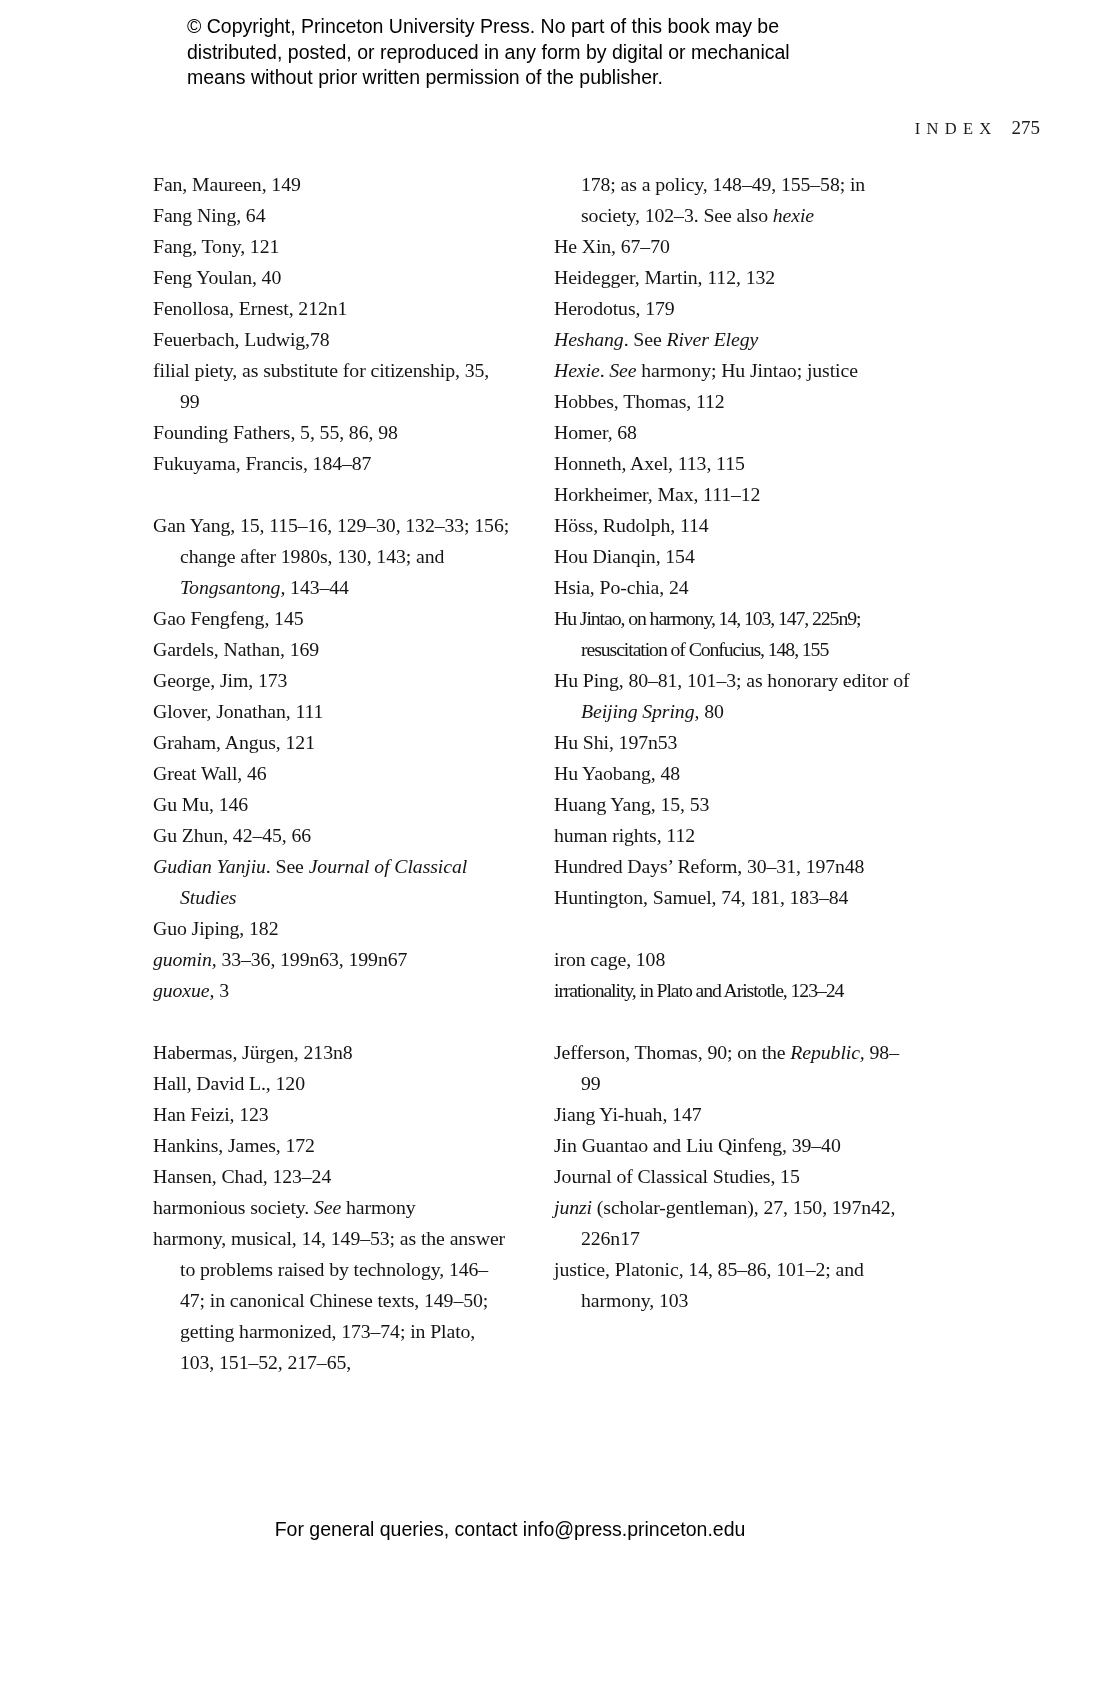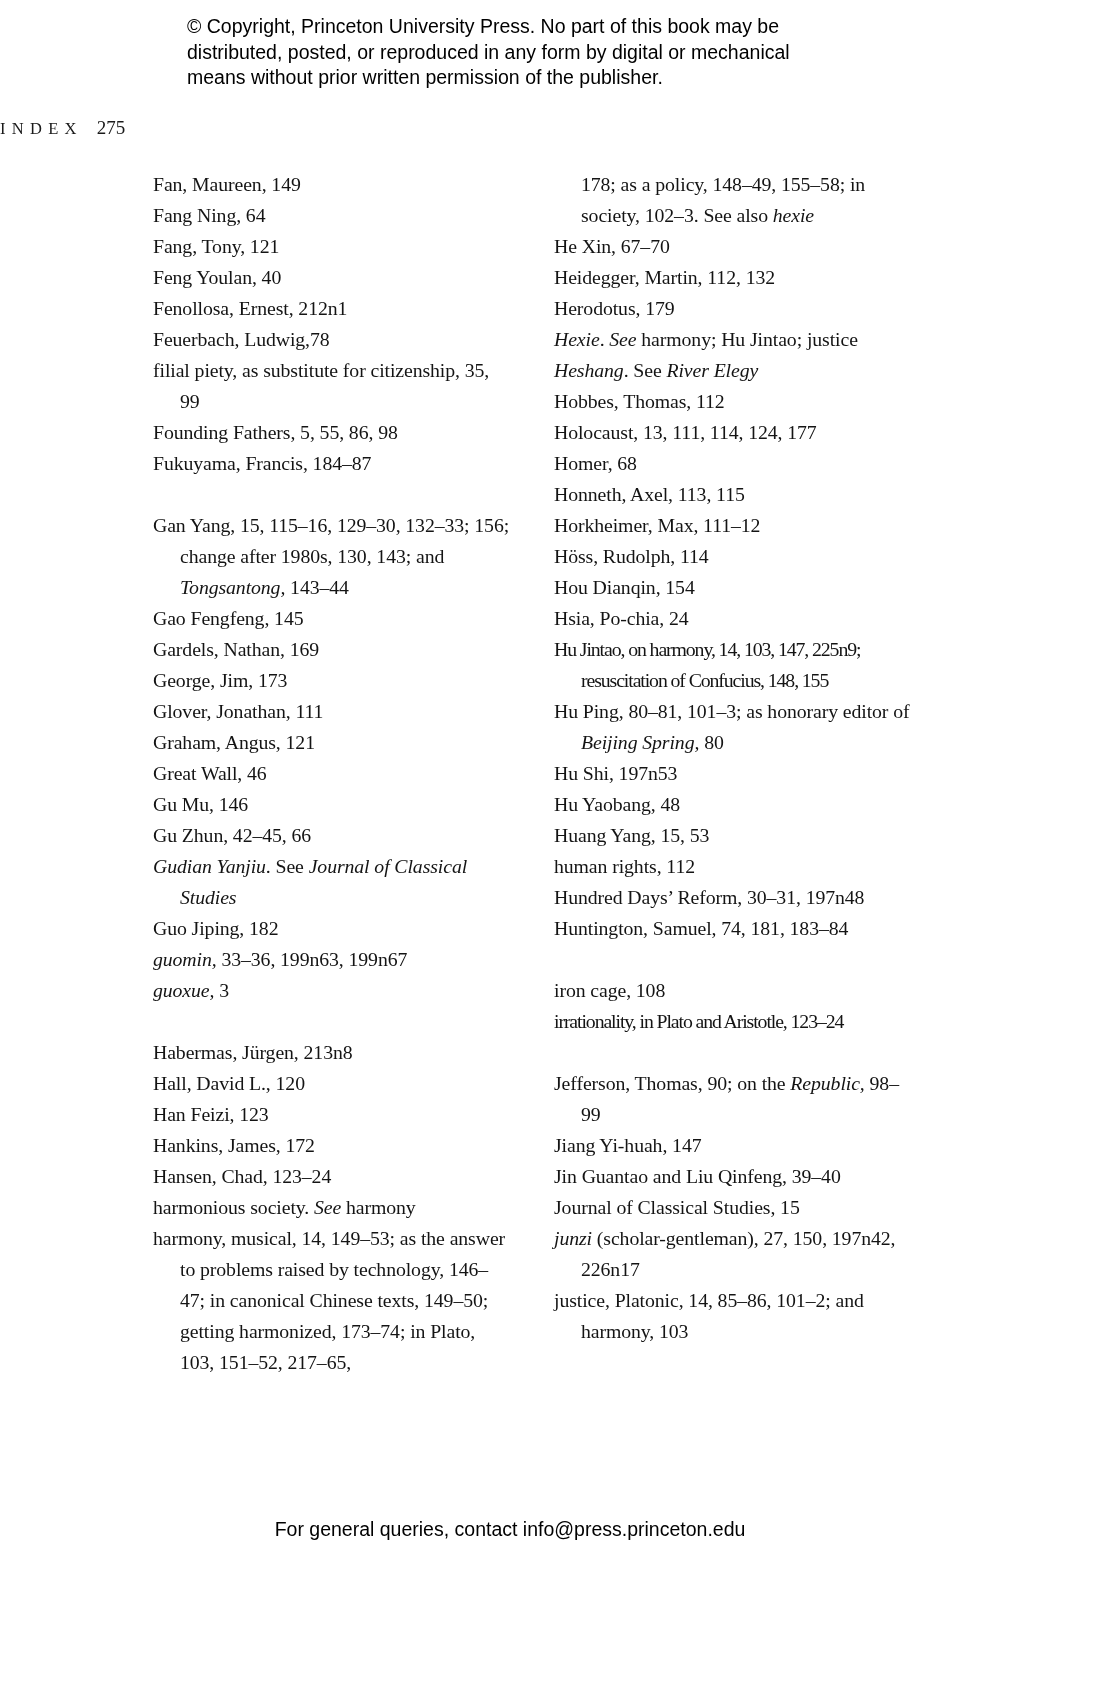--- a/index.html
+++ b/index.html
@@ -17,21 +17,21 @@
     margin: 14px 0 0 187px;
     width: 648px;
     font-family: "Liberation Sans", sans-serif;
     font-size: 19.5px;
     line-height: 25.5px;
     color: #000000;
   }
   .running-head {
     margin-top: 26px;
     width: 1040px;
-    text-align: left;
+    text-align: right;
     color: #1a1a1a;
   }
   .index-title {
     font-size: 16.5px;
     letter-spacing: 0.38em;
     text-transform: uppercase;
   }
   .page-number {
     font-size: 19px;
     margin-left: 14px;
@@ -114,24 +114,23 @@
         <div class="entry"><span>Hankins, James, 172</span></div>
         <div class="entry"><span>Hansen, Chad, 123–24</span></div>
         <div class="entry"><span>harmonious society. </span><span class="it">See</span><span> harmony</span></div>
         <div class="entry"><span>harmony, musical, 14, 149–53; as the answer to problems raised by technology, 146–47; in canonical Chinese texts, 149–50; getting harmonized, 173–74; in Plato, 103, 151–52, 217–65,</span></div>
       </div>
     <div class="col" id="col-right">
         <div class="entry cont"><span>178; as a policy, 148–49, 155–58; in society, 102–3. See also </span><span class="it">hexie</span></div>
         <div class="entry"><span>He Xin, 67–70</span></div>
         <div class="entry"><span>Heidegger, Martin, 112, 132</span></div>
         <div class="entry"><span>Herodotus, 179</span></div>
+        <div class="entry"><span class="it">Heshang</span><span>. See </span><span class="it">River Elegy</span></div>
         <div class="entry"><span class="it">Hexie</span><span>. </span><span class="it">See</span><span> harmony; Hu Jintao; justice</span></div>
-        <div class="entry"><span class="it">Heshang</span><span>. See </span><span class="it">River Elegy</span></div>
         <div class="entry"><span>Hobbes, Thomas, 112</span></div>
-        <div class="entry"><span>Holocaust, 13, 111, 114, 124, 177</span></div>
         <div class="entry"><span>Homer, 68</span></div>
         <div class="entry"><span>Honneth, Axel, 113, 115</span></div>
         <div class="entry"><span>Horkheimer, Max, 111–12</span></div>
         <div class="entry"><span>Höss, Rudolph, 114</span></div>
         <div class="entry"><span>Hou Dianqin, 154</span></div>
         <div class="entry"><span>Hsia, Po-chia, 24</span></div>
         <div class="entry tight"><span>Hu Jintao, on harmony, 14, 103, 147, 225n9; resuscitation of Confucius, 148, 155</span></div>
         <div class="entry"><span>Hu Ping, 80–81, 101–3; as honorary editor of </span><span class="it">Beijing Spring,</span><span> 80</span></div>
         <div class="entry"><span>Hu Shi, 197n53</span></div>
         <div class="entry"><span>Hu Yaobang, 48</span></div>

